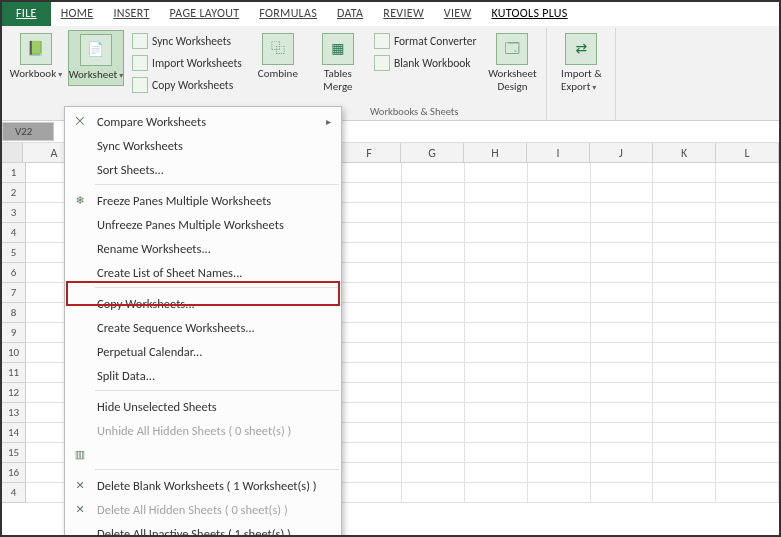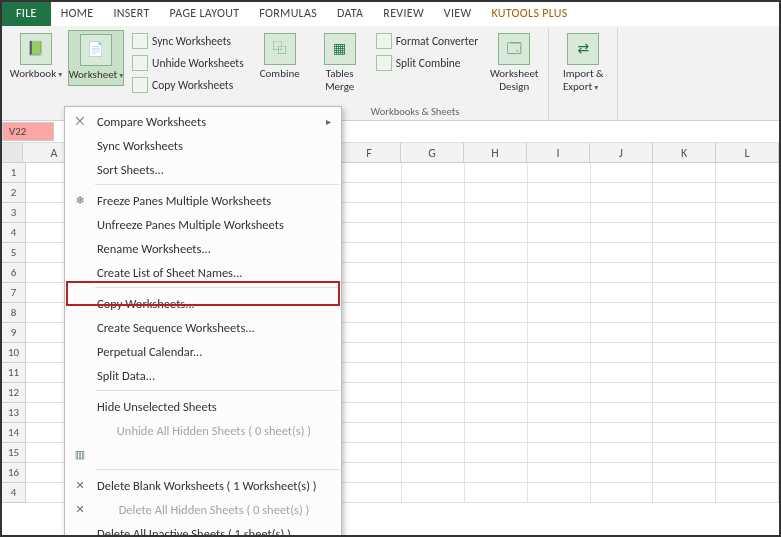--- a/index.html
+++ b/index.html
@@ -1,48 +1,48 @@
 <!DOCTYPE html>
 <html><head>
 <meta charset="utf-8">
 <style>
 * { box-sizing: border-box; margin: 0; padding: 0; font-family: "Segoe UI", Calibri, sans-serif; }
 body { background: #fff; width: 781px; height: 537px; overflow: hidden; position: relative; border: 2px solid #333; }
 
 .tabs { display: flex; background: #fff; height: 24px; font-size: 12px; }
-.tab { padding: 4px 10px; color: #444; cursor: pointer; letter-spacing: 0.3px; }
+.tab { padding: 4px 10px; color: #444; cursor: pointer; letter-spacing: 0.3px; text-decoration: underline; }
 .tab.file { background: #217346; color: #fff; padding: 4px 14px; font-size: 12px; }
-.tab.active { color: #a16207; border-bottom: 0; }
+.tab.active { color: #000000; border-bottom: 0; }
 
 .ribbon { display: flex; background: #f2f2f2; border-bottom: 1px solid #d0d0d0; height: 95px; padding: 2px 0 0 0; }
 .group { display: flex; flex-direction: column; padding: 2px 6px 1px 6px; border-right: 1px solid #d6d6d6; }
 .group-body { display: flex; flex: 1; align-items: flex-start; gap: 4px; }
 .group-label { font-size: 10.5px; color: #666; text-align: center; padding: 1px 0; }
 .big-btn { display: flex; flex-direction: column; align-items: center; width: 56px; padding: 3px 2px; font-size: 11px; color: #333; line-height: 1.15; cursor: pointer; }
 .big-btn .ico { width: 32px; height: 32px; background: #d9e9d9; border: 1px solid #8bb38b; margin-bottom: 3px; display: flex; align-items: center; justify-content: center; font-size: 14px; color: #217346; }
 .big-btn.pressed { background: #c9e0c9; border: 1px solid #8bb38b; }
 .small-btn { display: flex; align-items: center; font-size: 11.5px; color: #333; padding: 1px 4px; gap: 4px; cursor: pointer; min-height: 21px; }
 .small-btn .sico { width: 16px; height: 16px; background: #eef6ee; border: 1px solid #a6c4a6; display: inline-block; }
 .stack { display: flex; flex-direction: column; gap: 1px; }
 .arrow-down::after { content: "▾"; font-size: 8px; margin-left: 2px; color: #666; }
 
 .namebox-row { display: flex; align-items: center; background: #fff; height: 22px; border-bottom: 1px solid #ddd; }
-.namebox { width: 52px; font-size: 11px; padding: 2px 6px; border: 1px solid #ccc; background: #fca5a5; color: #444; }
+.namebox { width: 52px; font-size: 11px; padding: 2px 12px; border: 1px solid #ccc; background: #a3a3a3; color: #444; }
 
 .sheet { position: relative; }
 .colhead { display: flex; margin-left: 24px; }
 .ch { width: 63px; height: 20px; background: #f3f3f3; border-right: 1px solid #d0d0d0; border-bottom: 1px solid #d0d0d0; text-align: center; font-size: 12px; color: #555; line-height: 20px; }
 .rows { }
 .row { display: flex; }
 .rh { width: 24px; height: 20px; background: #f3f3f3; border-right: 1px solid #d0d0d0; border-bottom: 1px solid #d0d0d0; text-align: center; font-size: 11px; color: #555; line-height: 20px; }
 .cell { width: 63px; height: 20px; border-right: 1px solid #e1e1e1; border-bottom: 1px solid #e1e1e1; }
 
 .menu { position: absolute; left: 62px; top: 104px; width: 278px; background: #fcfcfc; border: 1px solid #bcbcbc; box-shadow: 2px 3px 6px rgba(0,0,0,0.25); font-size: 12.5px; padding: 2px 0; z-index: 50; }
 .menu-item { display: flex; align-items: center; height: 24px; padding: 0 10px 0 6px; gap: 8px; color: #333; cursor: pointer; white-space: nowrap; }
-.menu-item.disabled { color: #a5a5a5; cursor: default; text-align: center; }
+.menu-item.disabled { color: #a5a5a5; cursor: default; }
 .menu-item .mico { width: 18px; height: 16px; display: inline-flex; align-items: center; justify-content: center; font-size: 11px; color: #5b7b5b; }
 .menu-item .fill { flex: 1; }
 .menu-item .sub { font-size: 10px; color: #666; }
 .menu-sep { height: 1px; background: #e0e0e0; margin: 3px 2px 3px 30px; }
 
 .highlight-box { position: absolute; left: 64px; top: 279px; width: 274px; height: 25px; border: 2px solid #b22222; z-index: 60; pointer-events: none; }
 </style>
 </head>
 <body>
 
@@ -69,21 +69,21 @@
         <div class="ico">📄</div>
         <span class="arrow-down">Worksheet</span>
       </div>
       <div class="stack">
         <div class="small-btn">
             <span class="sico"></span>
             <span>Sync Worksheets</span>
           </div>
         <div class="small-btn">
             <span class="sico"></span>
-            <span>Unhide Worksheets</span>
+            <span>Import Worksheets</span>
           </div>
         <div class="small-btn">
             <span class="sico"></span>
             <span>Copy Worksheets</span>
           </div>
       </div>
       <div class="big-btn">
         <div class="ico">⿻</div>
         <span>Combine</span>
       </div>
@@ -92,21 +92,21 @@
         <span style="white-space:pre-line;text-align:center">Tables
 Merge</span>
       </div>
       <div class="stack">
         <div class="small-btn">
             <span class="sico"></span>
             <span>Format Converter</span>
           </div>
         <div class="small-btn">
             <span class="sico"></span>
-            <span>Split Combine</span>
+            <span>Blank Workbook</span>
           </div>
       </div>
       <div class="big-btn">
         <div class="ico">🗔</div>
         <span style="white-space:pre-line;text-align:center">Worksheet
 Design</span>
       </div>
     </div>
     <div class="group-label" style="padding-left:280px">Workbooks &amp; Sheets</div>
   </div>

